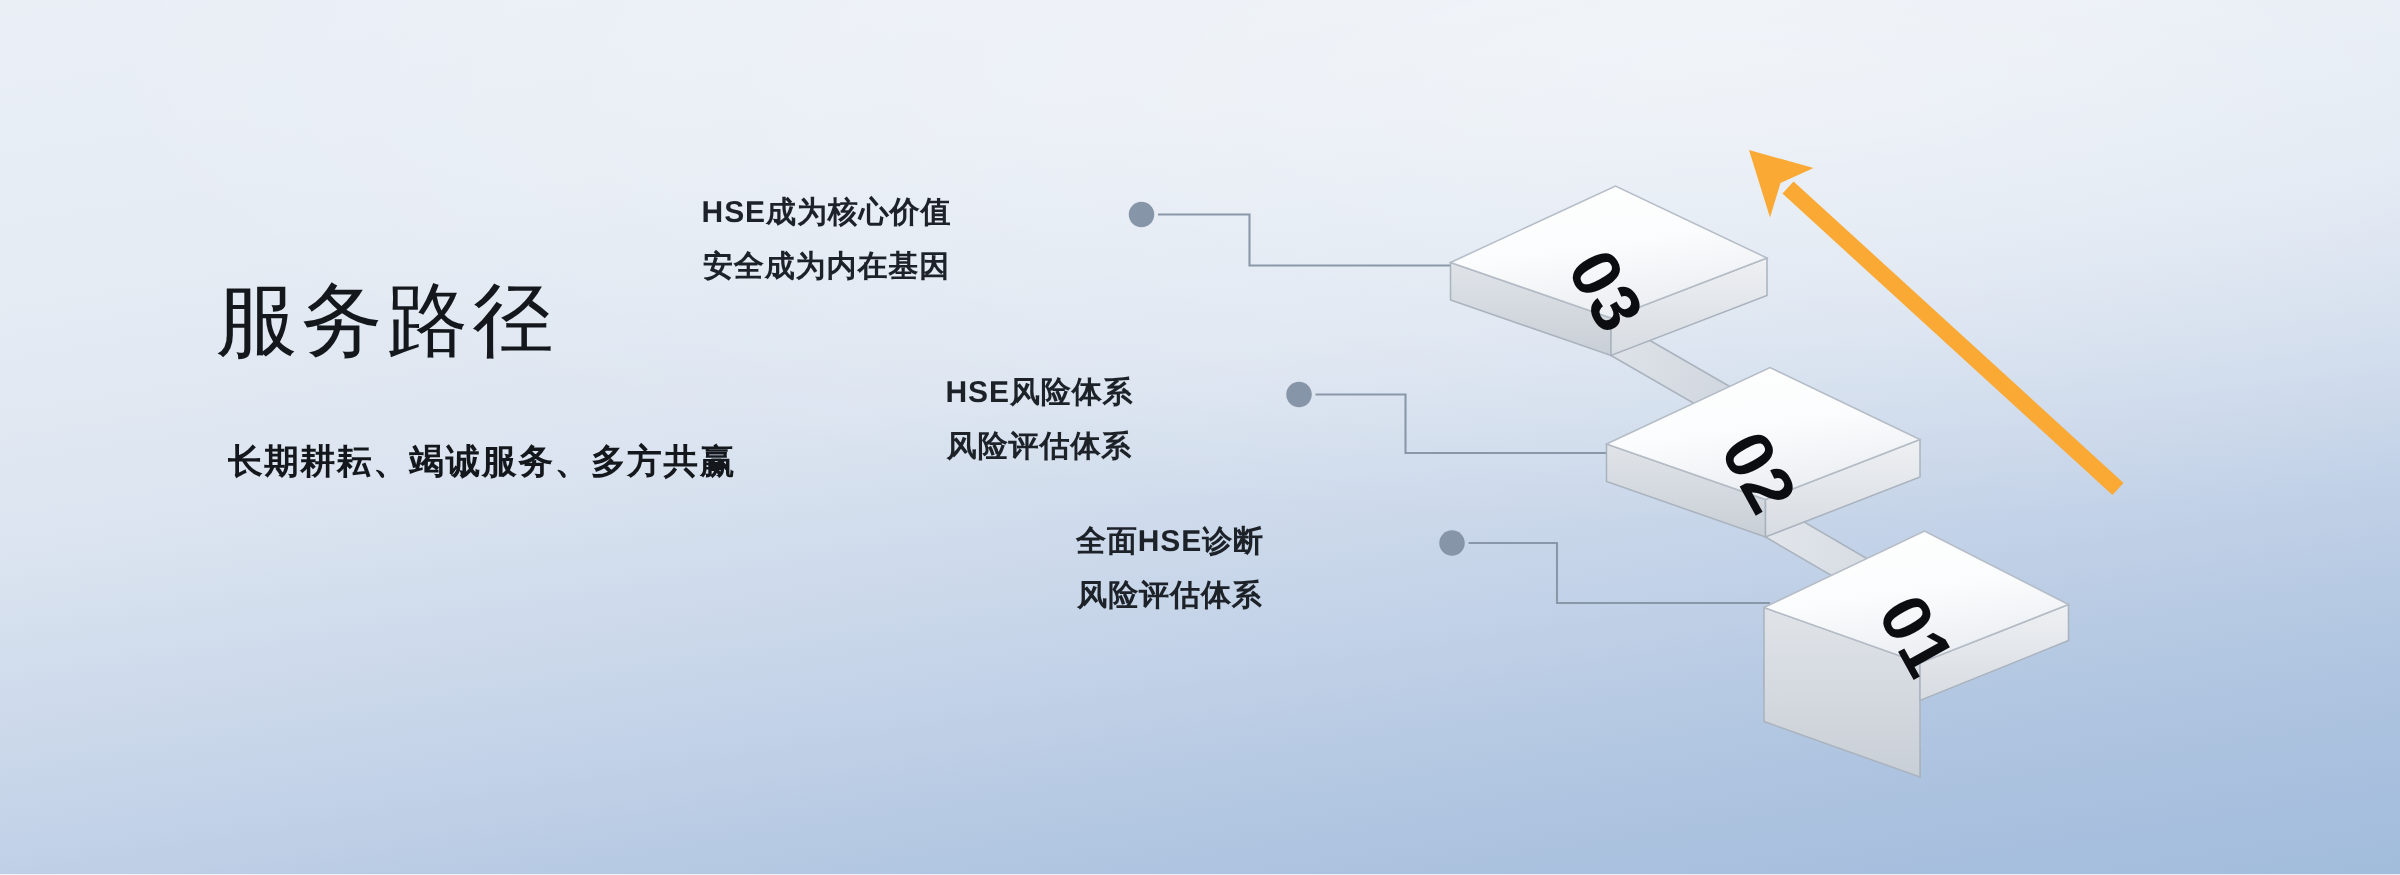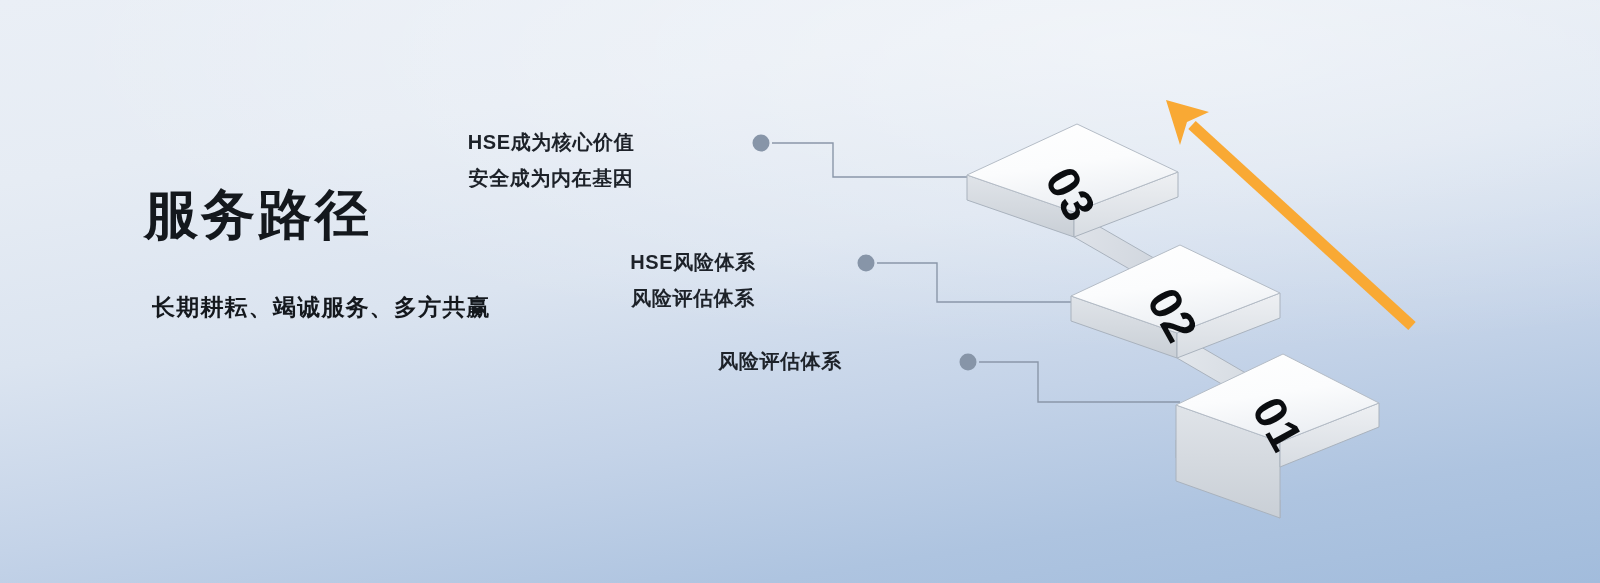--- a/index.html
+++ b/index.html
@@ -30,21 +30,21 @@
   
   .left-block {
     position: absolute;
     left: 144px;
     top: 183px;
     width: 520px;
     z-index: 5;
   }
   .page-title {
     font-size: 54px;
-    font-weight: 700;
+    font-weight: 400;
     letter-spacing: 3px;
     color: #14181d;
     line-height: 1.18;
     margin: 0;
     white-space: nowrap;
   }
   .page-subtitle {
     margin: 8px;
     margin-top: 44px;
     font-size: 23px;
@@ -207,16 +207,17 @@
     <div class="ann-line">HSE成为核心价值</div>
     <div class="ann-line">安全成为内在基因</div>
   </div>
 
   <div class="annotation ann-2">
     <div class="ann-line">HSE风险体系</div>
     <div class="ann-line">风险评估体系</div>
   </div>
 
   <div class="annotation ann-3">
+    <div class="ann-line">全面HSE诊断</div>
     <div class="ann-line">风险评估体系</div>
   </div>
 
 </div>
 
 </body></html>

